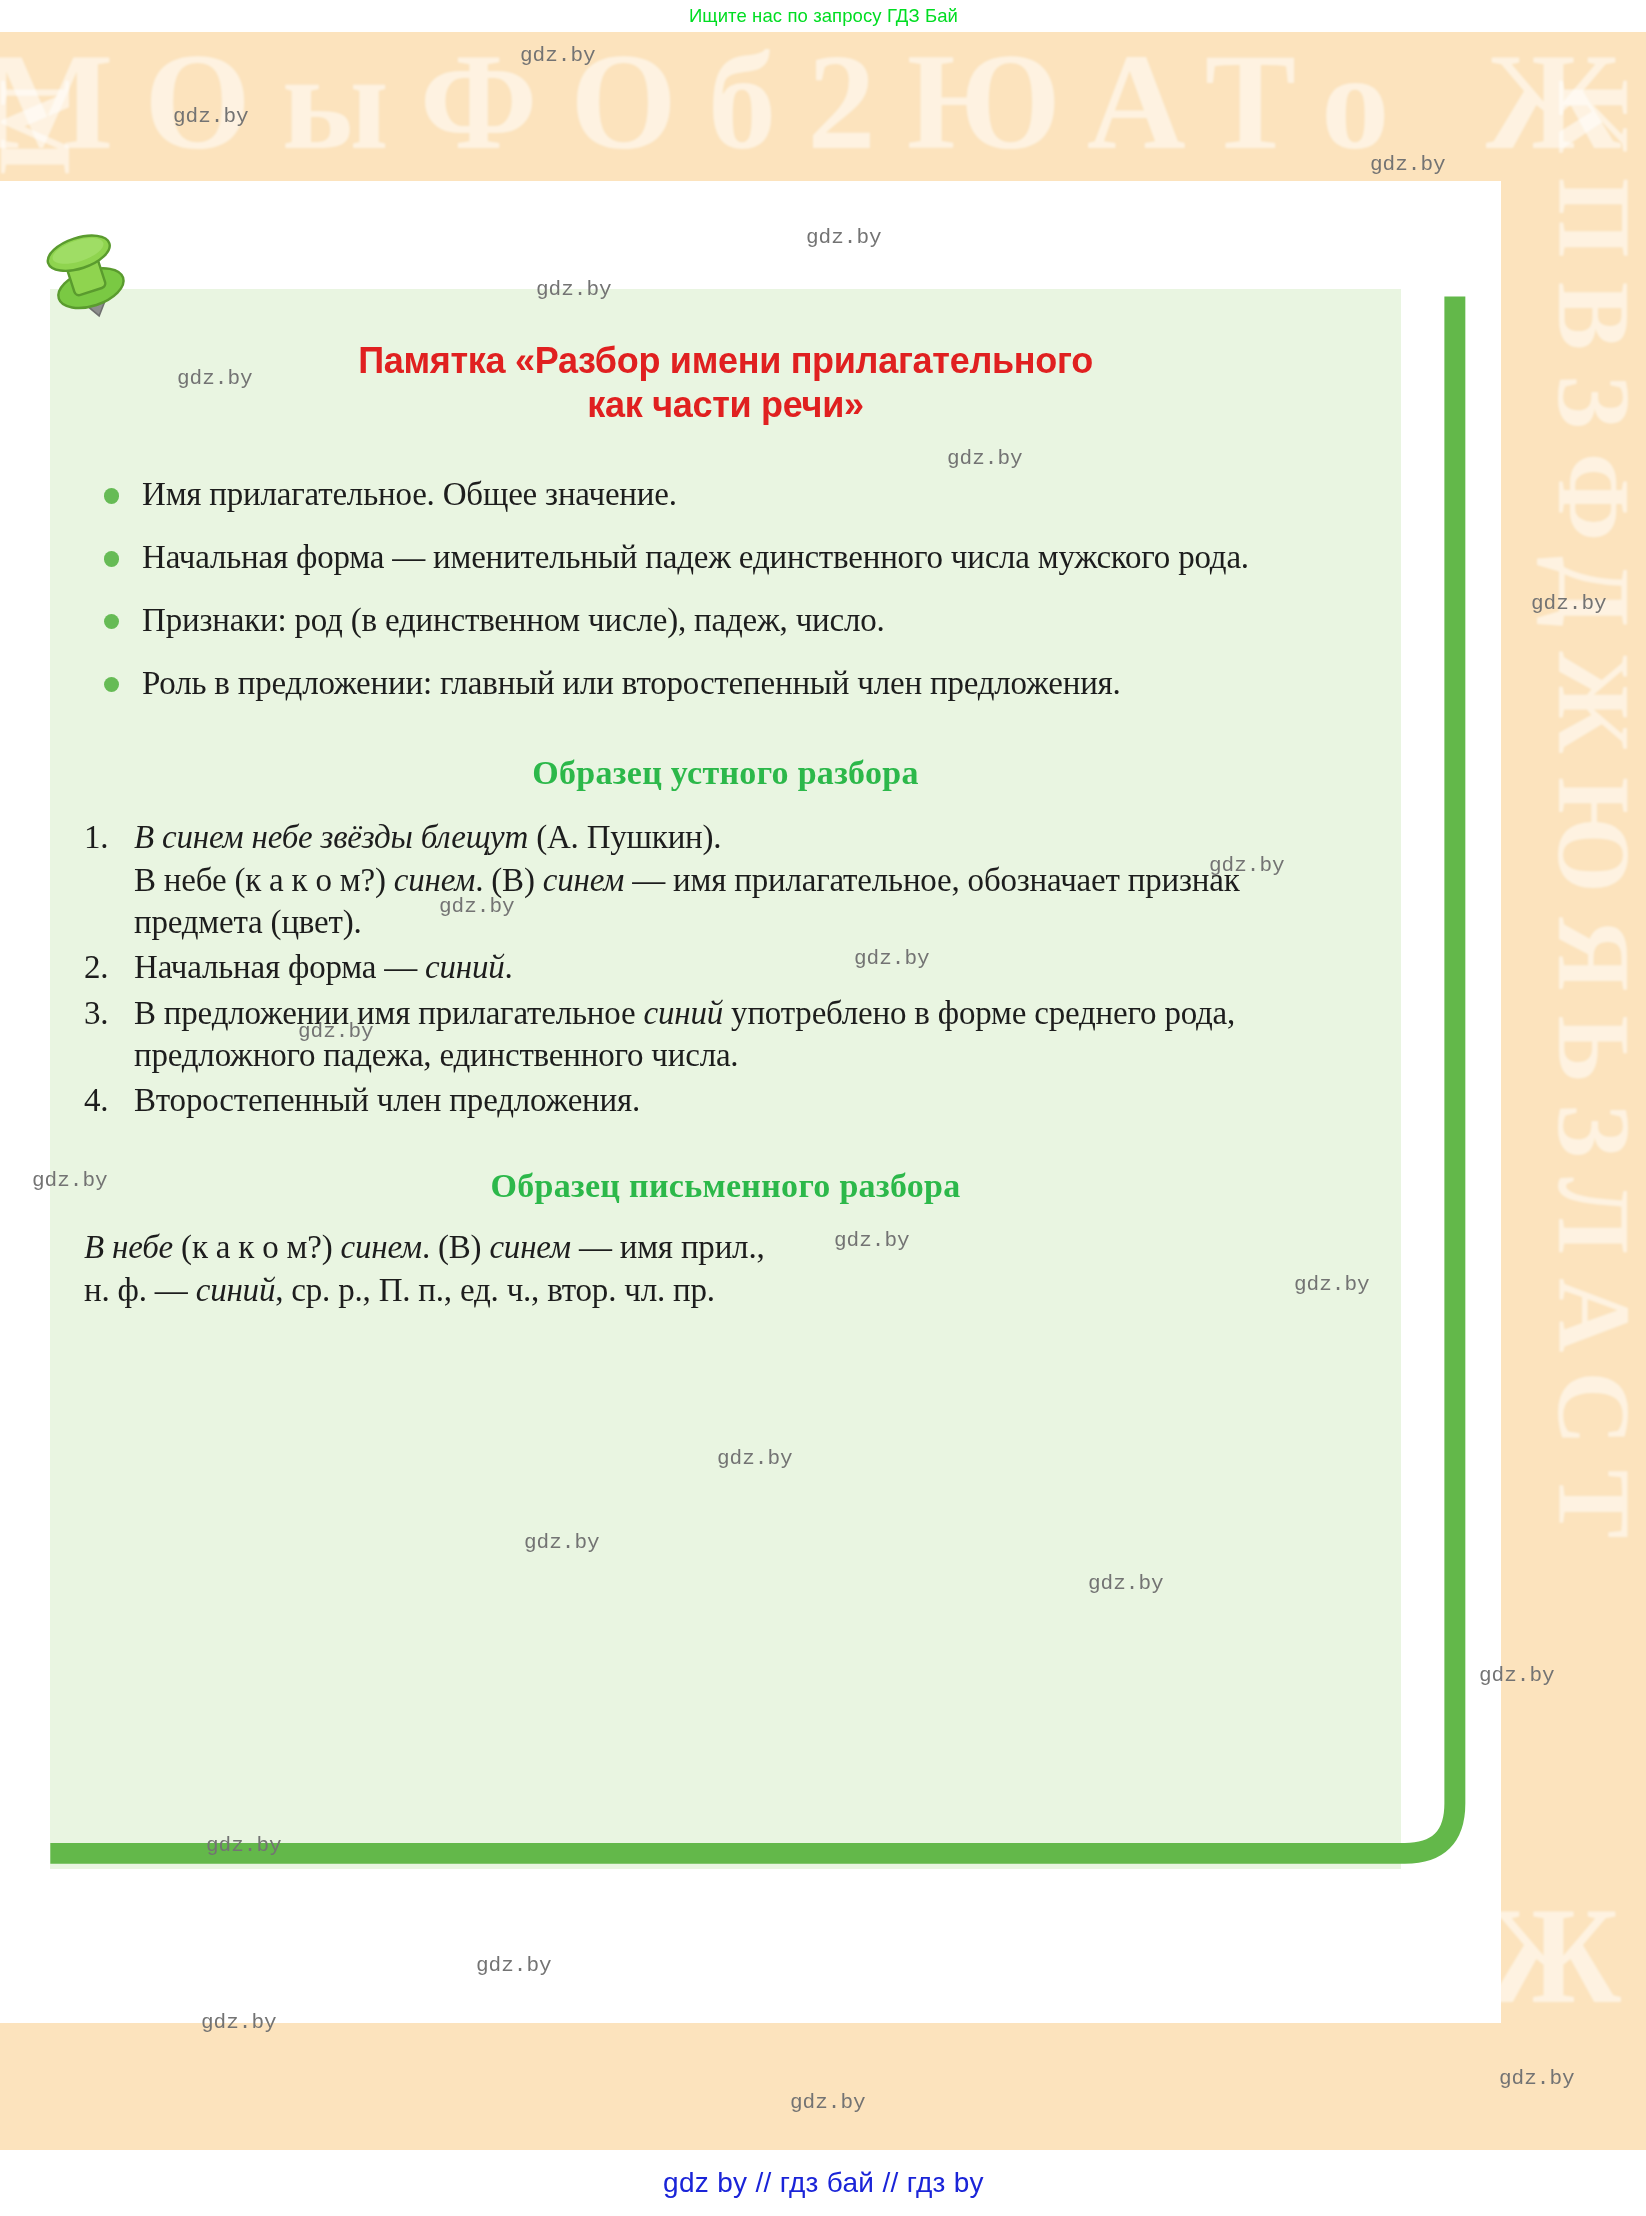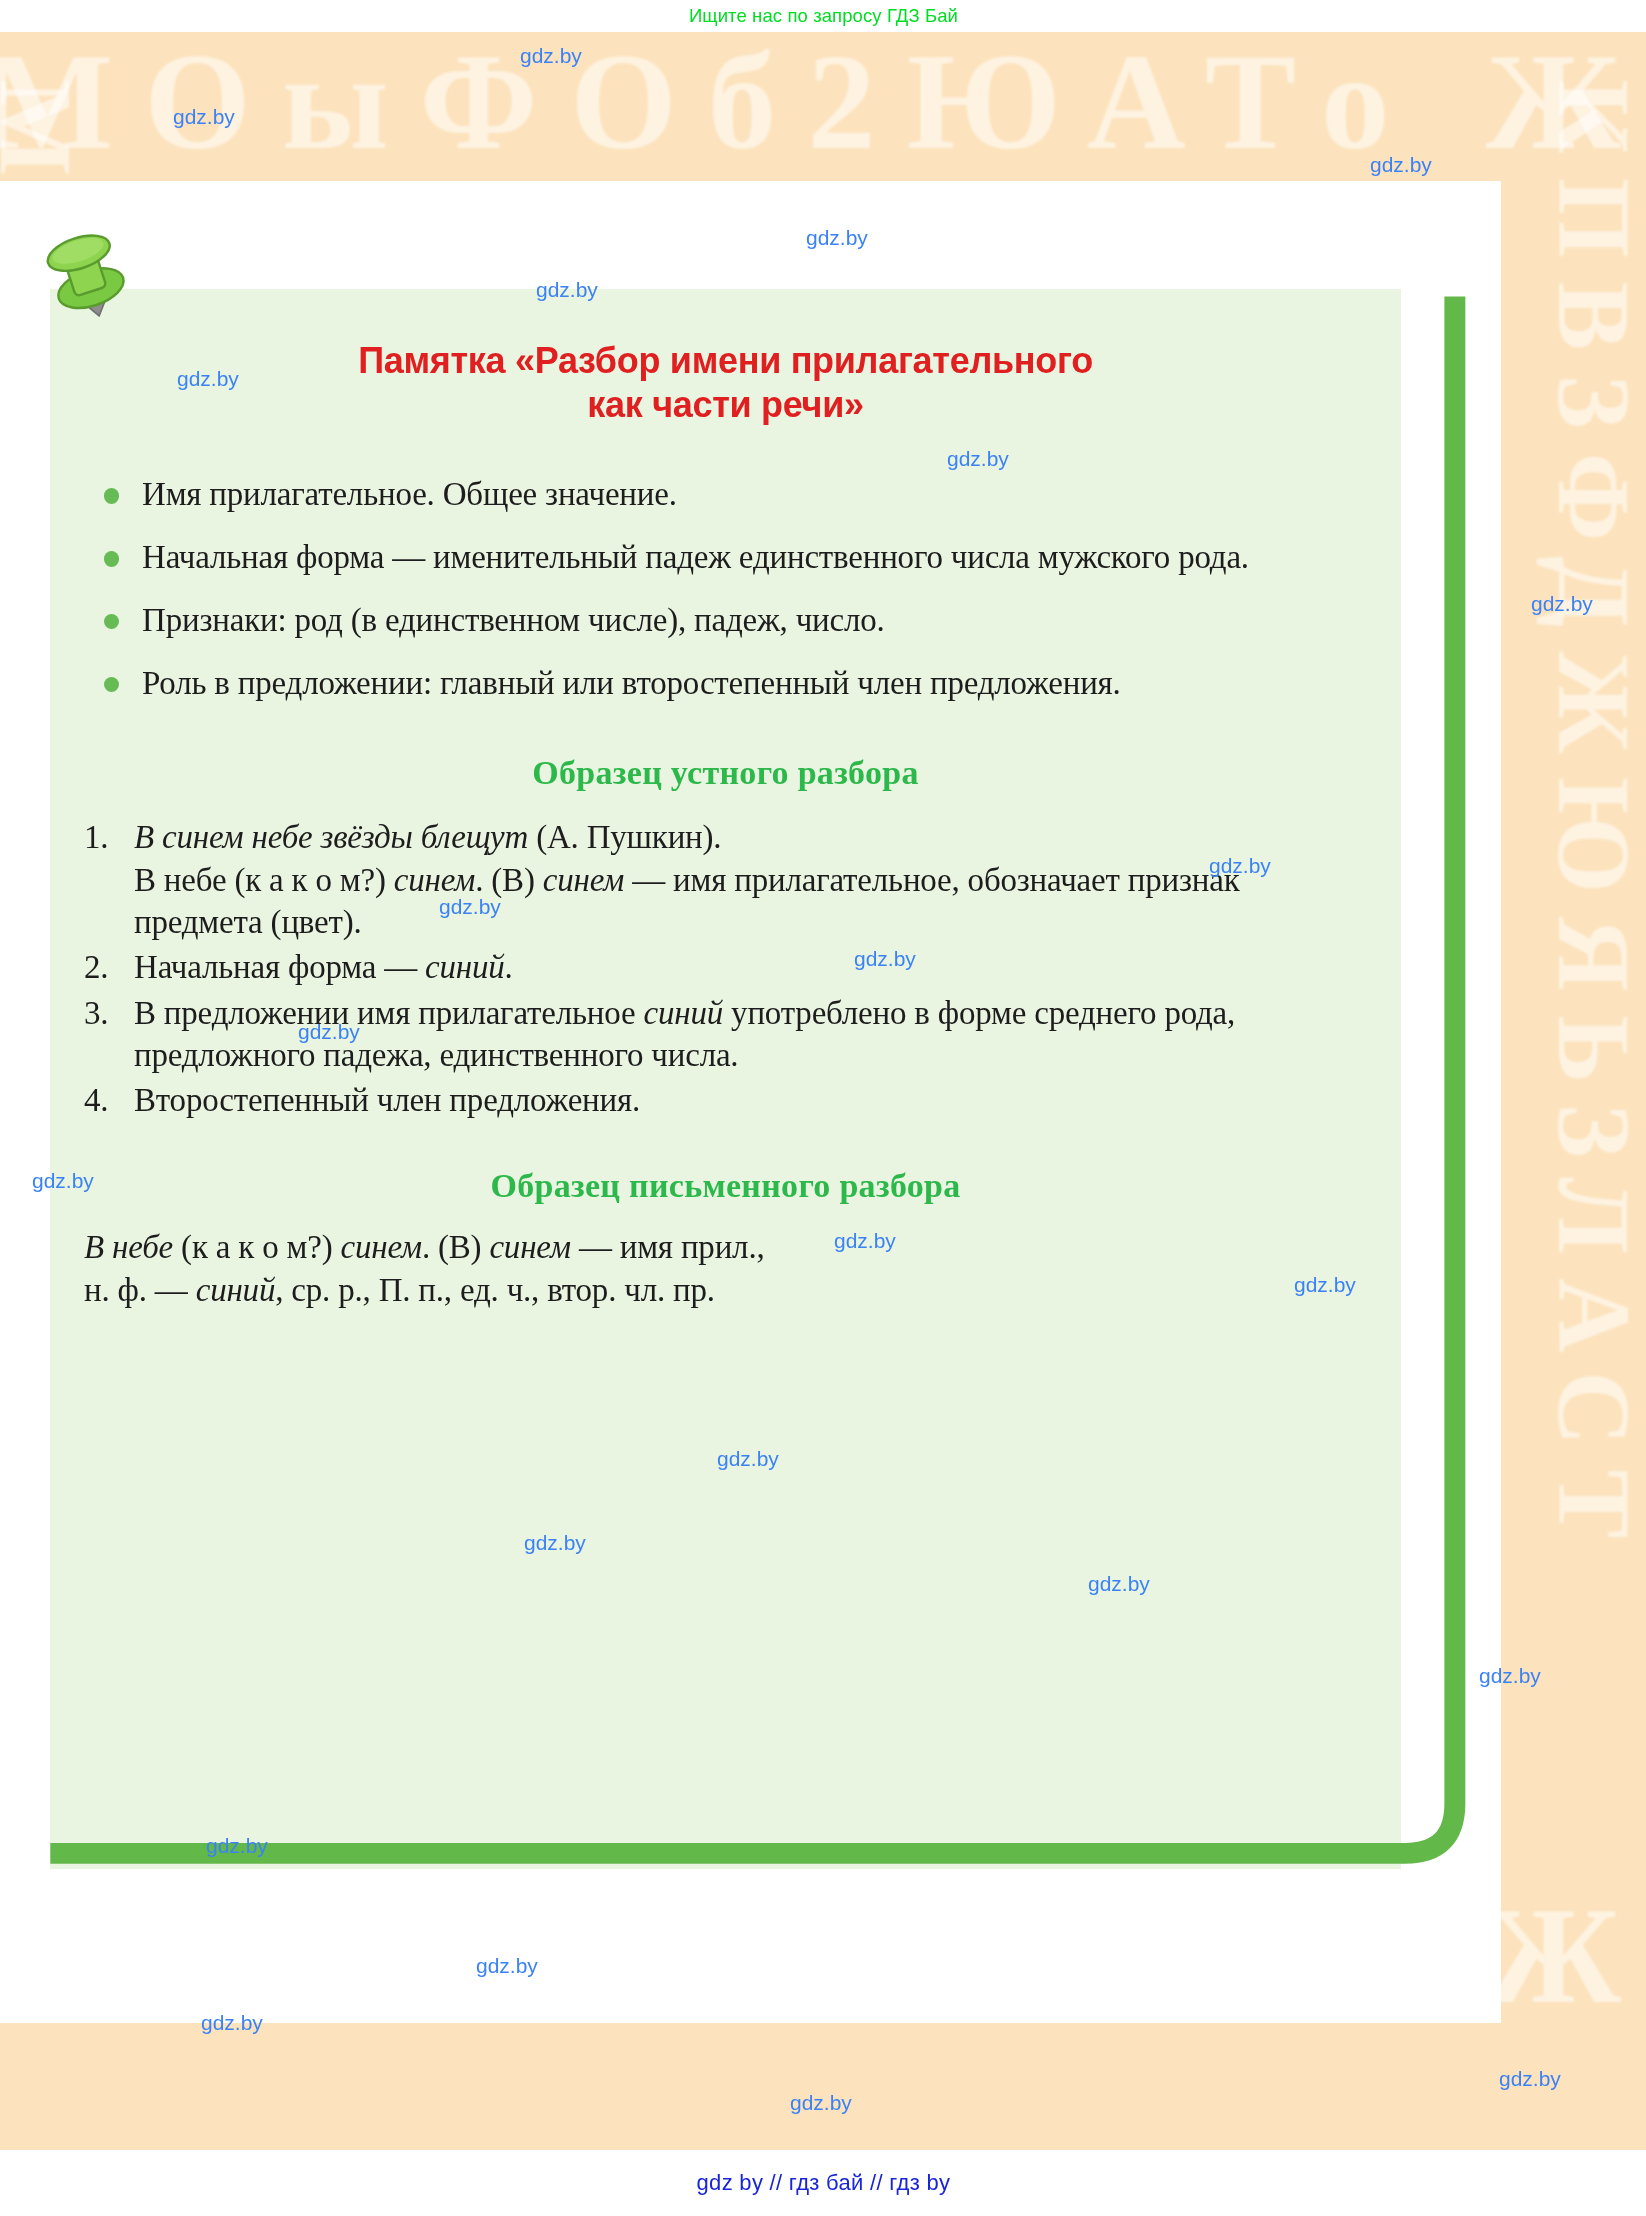--- a/index.html
+++ b/index.html
@@ -188,42 +188,42 @@
     font-size: 33px;
     line-height: 1.32;
     letter-spacing: -0.2px;
   }
   #written-sample i { font-style: italic; font-family: Liberation Serif, serif; }
   #written-sample .ln { display: block; }
 
   
   .wm {
     position: absolute;
-    color: #3b82f6;
-    font-family: Liberation Sans, sans-serif;
+    color: #737373;
+    font-family: Liberation Mono, monospace;
     font-size: 21px;
     z-index: 30;
     white-space: nowrap;
     pointer-events: none;
     text-align: right;
   }
 
   
   #page-footer {
     position: absolute;
     left: 0; top: 2150px;
     width: 1647px; height: 66px;
     display: flex; align-items: center; justify-content: center;
     background: #ffffff;
     z-index: 40;
   }
   #page-footer .txt {
     color: #1a24d8;
     font-family: "Liberation Sans", sans-serif;
-    font-size: 22px;
+    font-size: 28px;
     letter-spacing: 0.3px;
   }
 </style>
 </head>
 <body>
 
 <div id="promo-banner">
   <span class="txt">Ищите нас по запросу ГДЗ Бай</span>
 </div>
 

